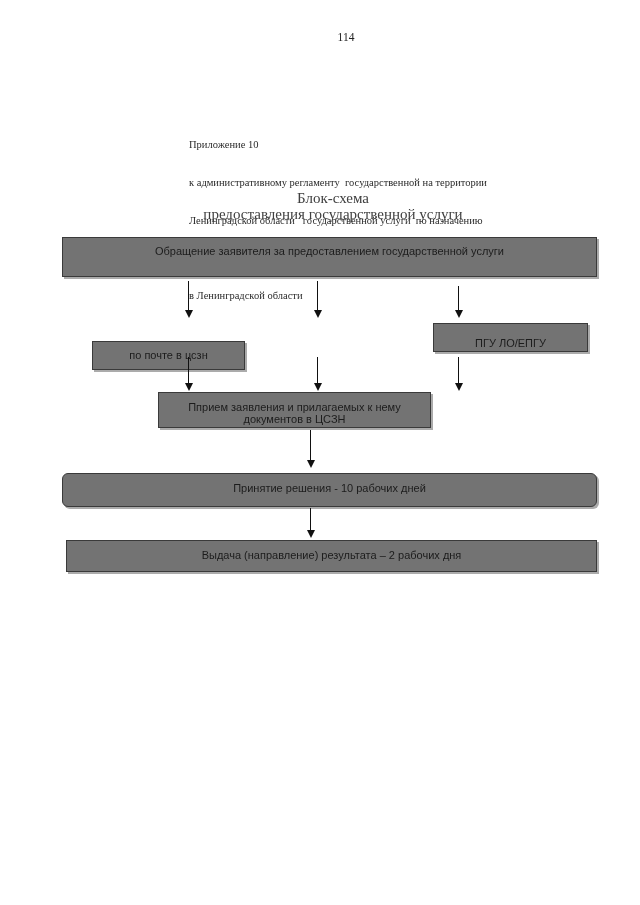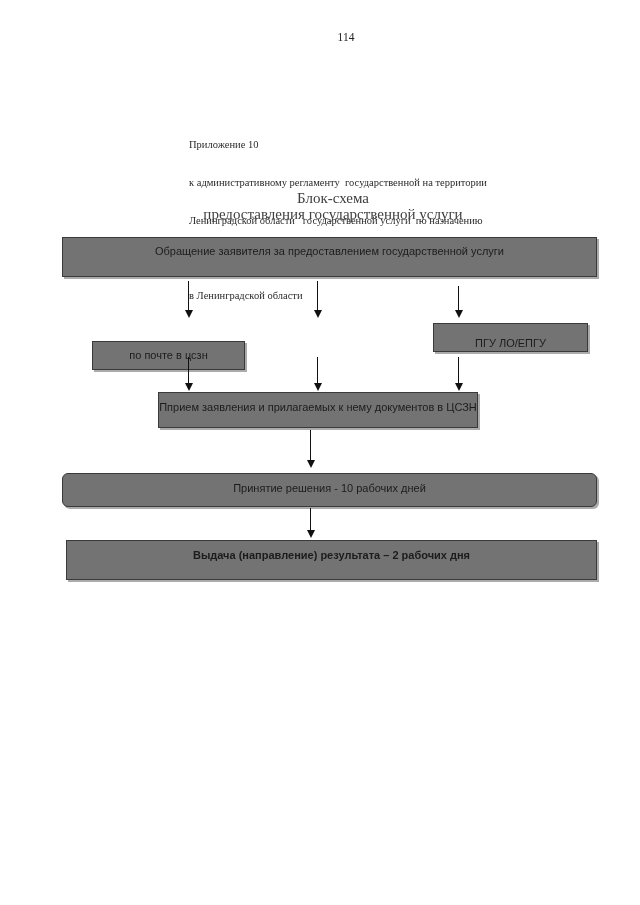--- a/index.html
+++ b/index.html
@@ -62,23 +62,23 @@
     color: #1c1c1c;
     text-align: center;
     display: flex;
     justify-content: center;
     align-items: flex-start;
   }
   .box-request  { left: 62px;  top: 237px; width: 535px; height: 40px; padding-top: 7px; }
   .box-mail     { left: 92px;  top: 323px; width: 153px; height: 29px; padding-top: 7px; margin-top: 18px; }
   .box-mfc      { left: 263px; top: 323px; width: 162px; height: 29px; padding-top: 7px; }
   .box-pgu      { left: 433px; top: 323px; width: 155px; height: 29px; padding-top: 13px; }
-  .box-priem    { left: 158px; top: 392px; width: 320px; height: 36px; padding-top: 8px; }
+  .box-priem    { left: 158px; top: 392px; width: 273px; height: 36px; padding-top: 8px; }
   .box-decision { left: 62px;  top: 473px; width: 535px; height: 34px; padding-top: 8px; border-radius: 6px; }
-  .box-result   { left: 66px;  top: 540px; width: 531px; height: 40px; padding-top: 8px; font-weight: bold; }
+  .box-result   { left: 66px;  top: 540px; width: 531px; height: 32px; padding-top: 8px; }
 
   .arrow {
     position: absolute;
     width: 1px;
     background: #111;
   }
   .arrow::after {
     content: "";
     position: absolute;
     bottom: -8px;

